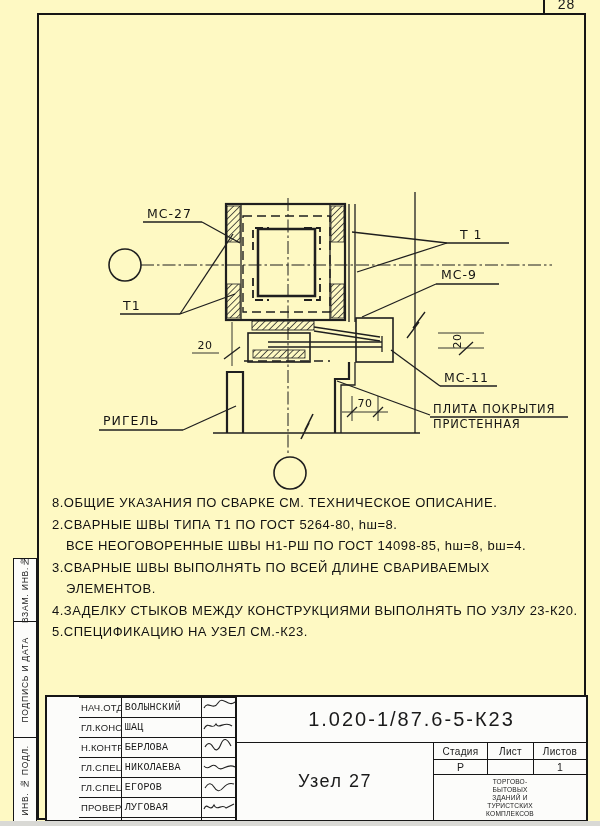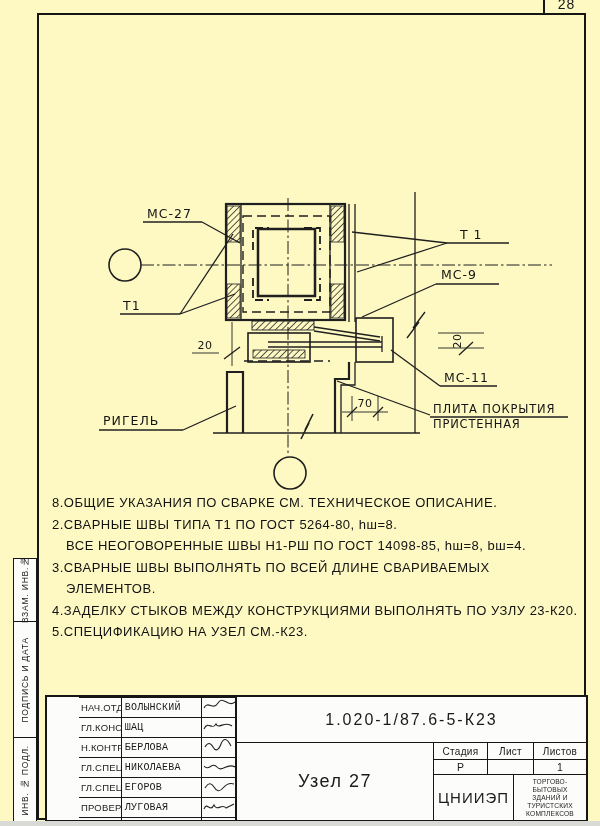--- a/index.html
+++ b/index.html
@@ -52,21 +52,21 @@
   .tb-row:last-child{border-bottom:none;}
   .tb-role{width:46px;border-right:1.5px solid #161616;box-sizing:border-box;
            font-size:9.5px;letter-spacing:0.2px;display:flex;align-items:center;padding-left:2px;white-space:nowrap;overflow:hidden;}
   .tb-name{width:86px;border-right:1.5px solid #161616;box-sizing:border-box;
            font-size:10px;letter-spacing:0.2px;display:flex;align-items:center;padding-left:3px;white-space:nowrap;overflow:hidden;font-family:Liberation Mono, monospace;}
   .tb-sig{width:37px;border-right:1.5px solid #161616;box-sizing:border-box;position:relative;overflow:hidden;}
   .tb-date{flex:1;}
   .tb-right{flex:1;display:flex;flex-direction:column;}
   .tb-docnum{height:46px;border-bottom:1.5px solid #161616;box-sizing:border-box;
              display:flex;align-items:center;justify-content:center;
-             font-size:16px;letter-spacing:2px;}
+             font-size:20px;letter-spacing:2px;}
   .tb-bottom{flex:1;display:flex;}
   .tb-title{width:197px;border-right:1.5px solid #161616;box-sizing:border-box;
             display:flex;align-items:center;justify-content:center;font-size:18px;letter-spacing:1.5px;}
   .tb-meta{flex:1;display:flex;flex-direction:column;}
   .tb-meta-head,.tb-meta-val{display:flex;border-bottom:1.5px solid #161616;box-sizing:border-box;}
   .tb-meta-head>div,.tb-meta-val>div{box-sizing:border-box;border-right:1.5px solid #161616;
             display:flex;align-items:center;justify-content:center;}
   .tb-meta-head>div:last-child,.tb-meta-val>div:last-child{border-right:none;}
   .mh1{width:54px;} .mh2{width:46px;} .mh3{flex:1;}
   .tb-meta-head{height:17px;font-size:10px;letter-spacing:0.3px;}
@@ -300,21 +300,20 @@
             <div class="mh1">Стадия</div>
             <div class="mh2">Лист</div>
             <div class="mh3">Листов</div>
           </div>
           <div class="tb-meta-val">
             <div class="mh1">Р</div>
             <div class="mh2"></div>
             <div class="mh3">1</div>
           </div>
           <div class="tb-org">
-            <div class="tb-org-abbr">ЦНИИЭП</div>
             <div class="tb-org-name">
               <div>ТОРГОВО-</div>
               <div>БЫТОВЫХ</div>
               <div>ЗДАНИЙ И</div>
               <div>ТУРИСТСКИХ</div>
               <div>КОМПЛЕКСОВ</div>
             </div>
           </div>
         </div>
       </div>

